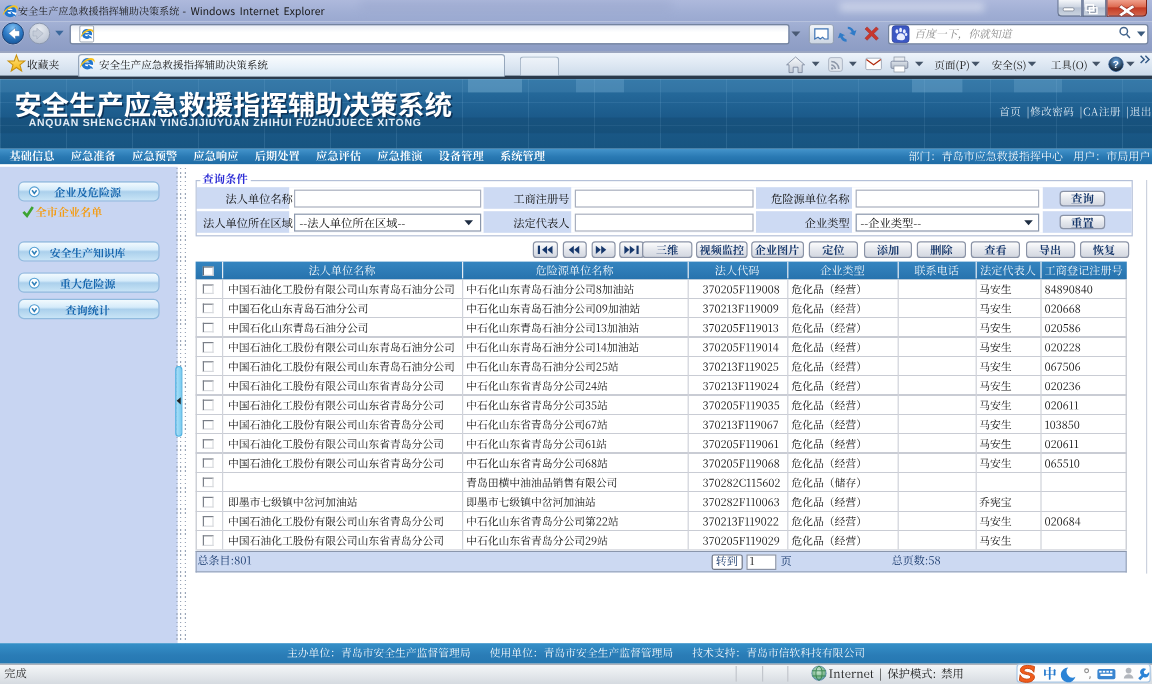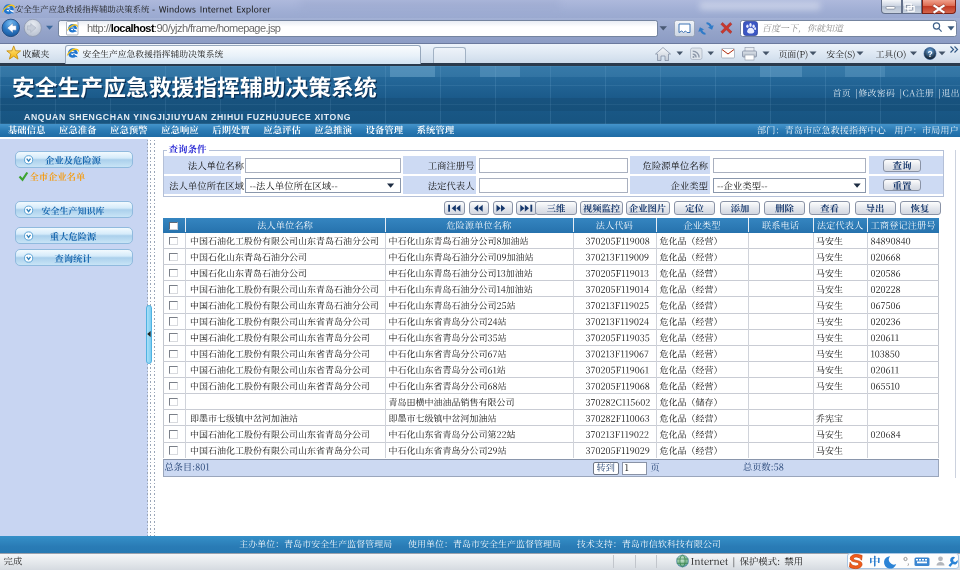--- a/index.html
+++ b/index.html
@@ -10,39 +10,38 @@
 <div class="abs" style="left:0;top:0;width:960px;height:18px;background:linear-gradient(#aeb9dc,#a0aed4 60%,#9aa9d0);"></div>
 <div class="abs" style="left:300px;top:0;width:260px;height:9px;background:#8e9cc4;opacity:0.3;filter:blur(4px);"></div>
 <div class="abs" style="left:700px;top:2px;width:120px;height:8px;background:#e8ecf6;opacity:0.5;filter:blur(3px);"></div>
 
 <div class="abs" style="left:881px;top:0;width:20.5px;height:13.5px;background:linear-gradient(#f5f7fa,#cdd5e2 45%,#b6c1d2 50%,#cbd4e0);border:1px solid #63708a;border-top:none;border-radius:0 0 0 4px;"></div>
 <div class="abs" style="left:901.5px;top:0;width:20.5px;height:13.5px;background:linear-gradient(#f5f7fa,#cdd5e2 45%,#b6c1d2 50%,#cbd4e0);border:1px solid #63708a;border-top:none;"></div>
 <div class="abs" style="left:922px;top:0;width:34px;height:13.5px;background:linear-gradient(#f0a08c,#dd6a50 45%,#c23a24 50%,#d4654c);border:1px solid #7d2216;border-top:none;border-radius:0 0 4px 0;"></div>
 
 <div class="abs" style="left:0;top:18px;width:960px;height:26px;background:linear-gradient(#a3b1d5,#94a3c9 55%,#8c9cc4);border-bottom:1px solid #6b7a9e;"></div>
 <div class="abs" style="left:58px;top:19.5px;width:600px;height:17px;background:linear-gradient(#e9edf4,#fff 40%);border:1px solid #74849f;border-radius:2.5px;"></div>
-<div class="abs" style="left:87px;top:21px;height:14px;font-size:11px;letter-spacing:-0.55px;line-height:14px;color:#6a6a6a;">http://<b style="color:#000;">localhost</b>:90/yjzh/frame/homepage.jsp</div>
 <div class="abs" style="left:740px;top:19.5px;width:217px;height:17px;background:#fff;border:1px solid #74849f;border-radius:2.5px;"></div>
 
 <div class="abs" style="left:0;top:44px;width:960px;height:20px;background:linear-gradient(#eef4fb,#d6e2ef 70%,#c9d8e9);"></div>
 <div class="abs" style="left:0;top:63px;width:960px;height:3px;background:#2a3a4c;"></div>
 <div class="abs" style="left:65px;top:44.5px;width:356px;height:19px;background:linear-gradient(#fafcfe,#e8f1f9 55%,#d3e4f2);border:1px solid #96a7bc;border-bottom:none;border-radius:3px 3px 0 0;"></div>
 <div class="abs" style="left:433px;top:47px;width:33px;height:16px;background:linear-gradient(#eef3f9,#d8e3ef);border:1px solid #a2b2c4;border-bottom:none;border-radius:3px 3px 0 0;"></div>
 
 <div class="abs" style="left:0;top:66px;width:960px;height:58px;background:linear-gradient(#2a70a2,#1b5a8a 55%,#175480);"></div>
 <div class="abs" style="left:0;top:66px;width:960px;height:58px;background:
  repeating-linear-gradient(90deg, rgba(140,190,225,0.16) 0 1px, transparent 1px 55px),
  repeating-linear-gradient(0deg, rgba(140,190,225,0.12) 0 1px, transparent 1px 19px);"></div>
 <div class="abs" style="left:0;top:66px;width:960px;height:11px;background:rgba(90,150,190,0.25);"></div>
 <div class="abs" style="left:390px;top:66px;width:45px;height:11px;background:rgba(150,200,230,0.3);"></div>
 <div class="abs" style="left:480px;top:66px;width:40px;height:11px;background:rgba(150,200,230,0.22);"></div>
 <div class="abs" style="left:760px;top:66px;width:42px;height:11px;background:rgba(150,200,230,0.25);"></div>
 <div class="abs" style="left:845px;top:66px;width:40px;height:11px;background:rgba(150,200,230,0.2);"></div>
 <div class="abs" style="left:0;top:98px;width:960px;height:13px;background:rgba(10,50,80,0.18);"></div>
-<div class="abs" style="left:24px;top:112px;width:326px;height:10.5px;font-family:'Liberation Sans';font-weight:bold;font-size:8.7px;letter-spacing:0.62px;line-height:10.5px;color:#e2ecf5;white-space:nowrap;">ANQUAN SHENGCHAN YINGJIJIUYUAN ZHIHUI FUZHUJUECE XITONG</div>
+<div class="abs" style="left:24px;top:97px;width:326px;height:10.5px;font-family:'Liberation Sans';font-weight:bold;font-size:8.7px;letter-spacing:0.62px;line-height:10.5px;color:#e2ecf5;white-space:nowrap;">ANQUAN SHENGCHAN YINGJIJIUYUAN ZHIHUI FUZHUJUECE XITONG</div>
 
 <div class="abs" style="left:0;top:124px;width:960px;height:12.5px;background:linear-gradient(#4494cb,#2a7ab4 50%,#1e6ba4);"></div>
 
 <div class="abs" style="left:0;top:136.5px;width:960px;height:399.5px;background:#fff;"></div>
 <div class="abs" style="left:0;top:139px;width:148px;height:397px;background:#c8d5f2;"></div>
 <div class="abs" style="left:147.3px;top:140px;width:1px;height:396px;background:repeating-linear-gradient(#9aa6b8 0 1.2px, transparent 1.2px 3.5px);"></div>
 <div class="abs" style="left:150.4px;top:140px;width:1px;height:396px;background:repeating-linear-gradient(#9aa6b8 0 1.2px, transparent 1.2px 3.5px);"></div>
 <div class="abs" style="left:153.8px;top:140px;width:1px;height:396px;background:repeating-linear-gradient(#9aa6b8 0 1.2px, transparent 1.2px 3.5px);"></div>
 <div class="abs" style="left:145.5px;top:305px;width:6.5px;height:59px;background:linear-gradient(90deg,#aae0f8,#7cccf0);border:1px solid #4fb2e2;border-radius:3px;"></div>
 

